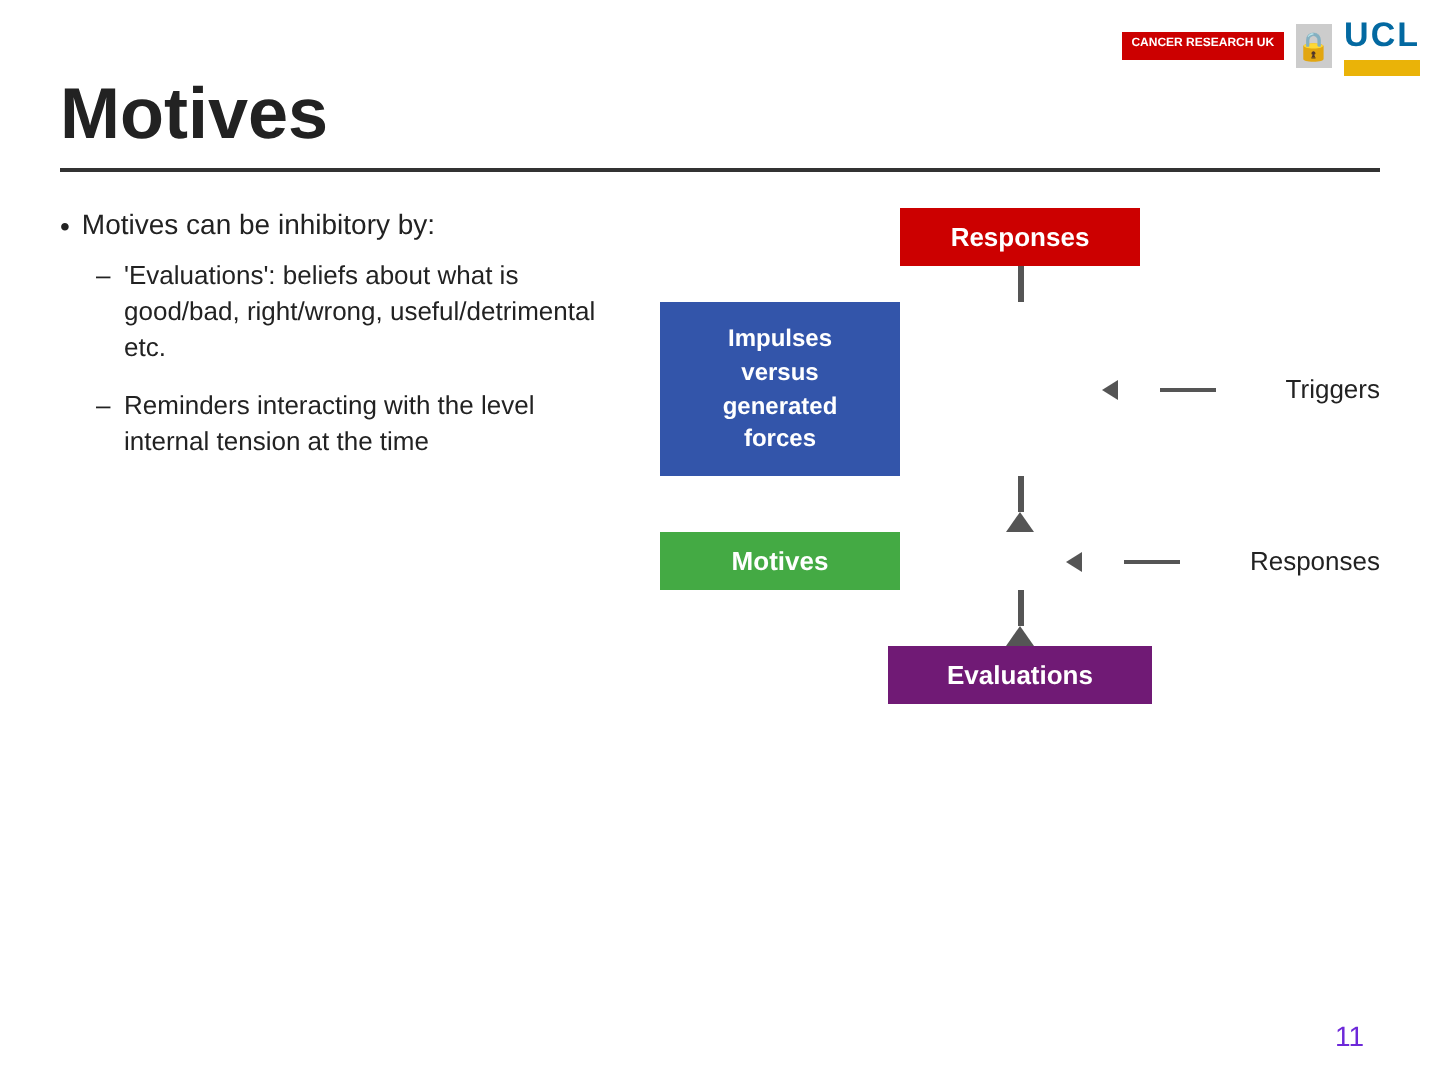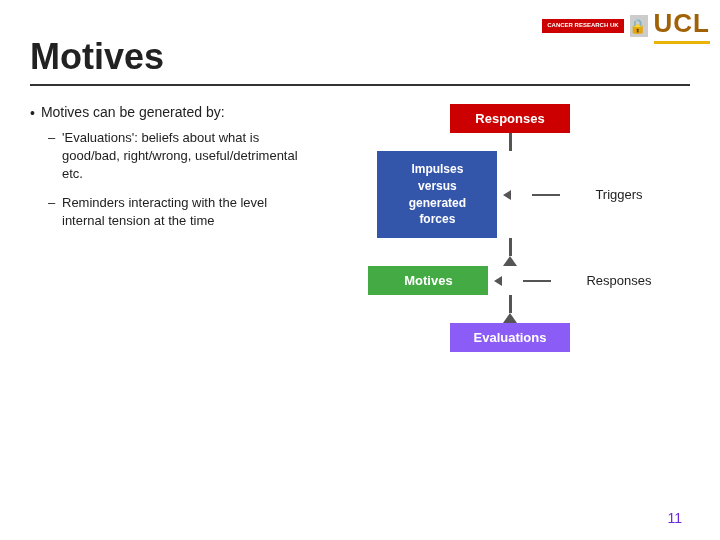--- a/index.html
+++ b/index.html
@@ -27,25 +27,25 @@
     .logo-cancer {
       background: #cc0000;
       color: white;
       font-size: 7px;
       font-weight: bold;
       padding: 3px 5px;
       line-height: 1.2;
       text-align: center;
     }
     .logo-ucl {
-      font-size: 26px;
-      font-weight: bold;
-      color: #a16207;
+      font-size: 17px;
+      font-weight: bold;
+      color: #0369a1;
       letter-spacing: 1px;
-      border-bottom: 3px solid #eab308;
+      border-bottom: 8px solid #eab308;
       padding-bottom: 2px;
     }
 
     
     .main {
       padding: 36px 30px 20px 30px;
     }
 
     .page-title {
       font-size: 36px;
@@ -129,22 +129,22 @@
       width: 120px;
       font-size: 12px;
       padding: 10px 10px;
       line-height: 1.4;
     }
     .box-motives {
       background: #44aa44;
       width: 120px;
     }
     .box-evaluations {
-      background: #8b5cf6;
-      width: 120px;
+      background: #701a75;
+      width: 132px;
       font-size: 13px;
     }
 
     
     .v-line {
       width: 3px;
       background: #555;
       height: 18px;
       margin: 0 auto;
     }
@@ -157,21 +157,21 @@
       border-right: 7px solid transparent;
       border-bottom: 10px solid #555;
       margin: 0 auto;
     }
 
     
     .arrow-row {
       display: flex;
       align-items: center;
       width: 100%;
-      justify-content: center;
+      justify-content: space-between;
       position: relative;
     }
 
     .side-label {
       font-size: 13px;
       font-weight: normal;
       color: #222;
       white-space: nowrap;
       margin-left: 14px;
     }
@@ -219,21 +219,21 @@
 <div class="main">
 
   <div class="page-title">Motives</div>
   <hr class="divider">
 
   <div class="content-row">
 
     <div class="text-col">
       <div class="bullet-main">
         <span class="bullet-dot">•</span>
-        <span>Motives can be generated by:</span>
+        <span>Motives can be inhibitory by:</span>
       </div>
       <ul class="sub-bullets">
         <li>'Evaluations': beliefs about what is good/bad, right/wrong, useful/detrimental etc.</li>
         <li>Reminders interacting with the level internal tension at the time</li>
       </ul>
     </div>
 
     <div class="diagram-col">
 
       <div class="diag-box box-responses">Responses</div>

